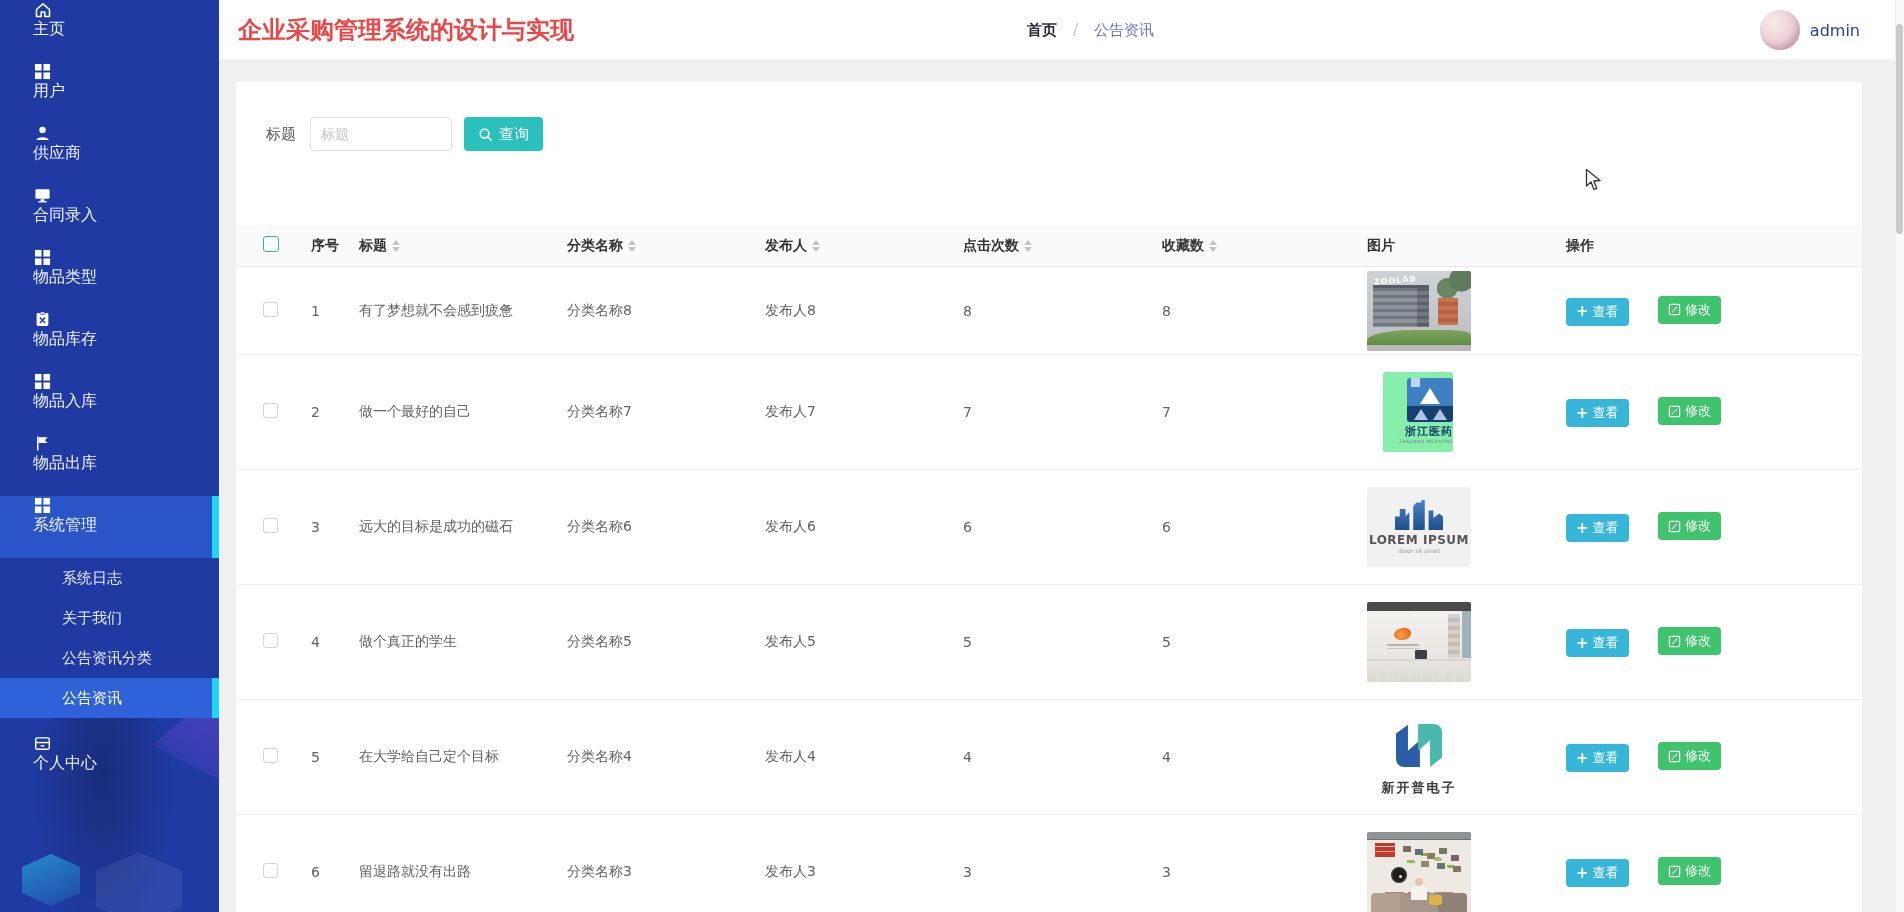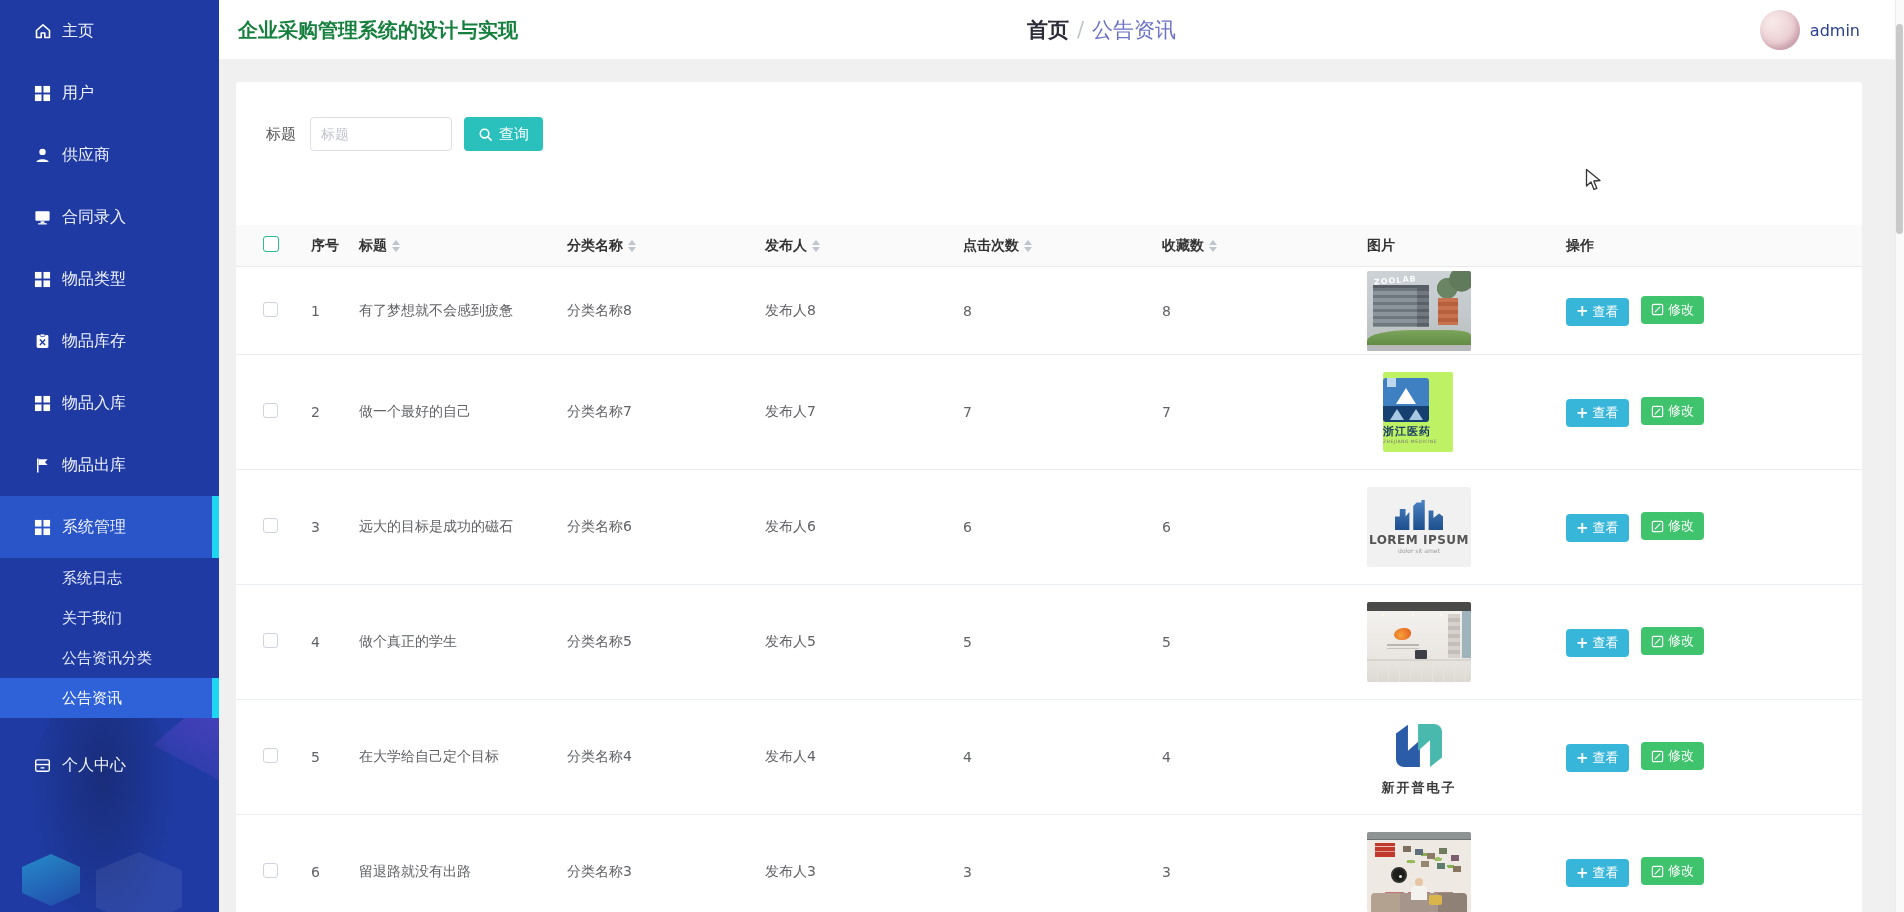--- a/index.html
+++ b/index.html
@@ -2,38 +2,38 @@
 <html><head>
 <meta charset="utf-8">
 <style>
   * { margin:0; padding:0; box-sizing:border-box; }
   html,body { width:1904px; height:912px; overflow:hidden; }
   body { font-family:"DejaVu Sans","Liberation Sans",sans-serif; background:#f0f0f0; }
   .app { position:relative; width:1904px; height:912px; overflow:hidden; }
 
   
   .sidebar { position:absolute; left:0; top:0; width:219px; height:912px; background:#1f3ba3; overflow:hidden; z-index:5; }
-  .side-item { position:relative; height:62px; display:flex; align-items:center; padding-left:33px; color:#eef1ff; font-size:16px; cursor:pointer; z-index:2; }
+  .side-item { position:relative; height:62px; display:flex; padding-left:33px; color:#eef1ff; font-size:16px; cursor:pointer; z-index:2;flex-direction:column; }
   .side-item .ic { width:19px; height:19px; margin-right:10px; display:inline-flex; align-items:center; justify-content:center; flex:0 0 19px; }
   .side-item.active-parent { background:#2a55c8; }
   .side-item.active-parent::after, .sub-item.active::after {
     content:""; position:absolute; right:0; top:0; bottom:0; width:7px; background:#1ed6f2; }
   .submenu { position:relative; z-index:2; }
   .sub-item { position:relative; height:40px; display:flex; align-items:center; padding-left:62px; color:#e6eaff; font-size:15px; cursor:pointer; }
   .sub-item.active { background:#2f62d9; color:#fff; }
   .decor { position:absolute; pointer-events:none; z-index:1; }
   .decor-silhouette { left:28px; bottom:-30px; width:150px; height:260px; background:radial-gradient(ellipse at 50% 35%, rgba(15,22,55,.38), rgba(15,22,55,0) 70%); border-radius:50% 50% 40% 40%; }
   .decor-tri-purple { right:0; top:688px; width:66px; height:92px; background:linear-gradient(210deg, rgba(118,72,214,.55), rgba(118,72,214,.05)); clip-path:polygon(100% 0, 100% 100%, 0 62%); }
   .decor-cube-cyan { left:22px; bottom:6px; width:58px; height:52px; background:linear-gradient(160deg, rgba(44,205,235,.55), rgba(44,205,235,.1)); clip-path:polygon(50% 0, 100% 25%, 100% 75%, 50% 100%, 0 75%, 0 25%); }
   .decor-cube-blue { left:96px; bottom:-14px; width:86px; height:74px; background:rgba(255,255,255,.07); clip-path:polygon(50% 0, 100% 25%, 100% 75%, 50% 100%, 0 75%, 0 25%); }
 
   
   .topbar { position:absolute; left:219px; top:0; right:0; height:60px; background:#fff; border-bottom:1px solid #f2f2f2; z-index:4; }
-  .page-title { position:absolute; left:19px; top:0; height:60px; line-height:60px; font-size:20px; font-weight:bold; color:#15803d; }
-  .breadcrumb { position:absolute; left:808px; top:0; height:60px; display:flex; align-items:center; font-size:21px; gap:8px; }
+  .page-title { position:absolute; left:19px; top:0; height:60px; line-height:60px; font-size:24px; font-weight:bold; color:#ef4444; }
+  .breadcrumb { position:absolute; left:808px; top:0; height:60px; display:flex; align-items:center; font-size:15px; gap:16px; }
   .bc-home { color:#2b2b3a; font-weight:bold; cursor:pointer; }
   .bc-sep { color:#c0c4cc; }
   .bc-current { color:#6b72c5; }
   .userbox { position:absolute; right:44px; top:0; height:60px; display:flex; align-items:center; gap:10px; cursor:pointer; }
   .avatar { width:40px; height:40px; border-radius:50%; background:radial-gradient(circle at 32% 30%, #f7ebe8, #ecd0d4 55%, #d9b0bc 85%, #c99fae); box-shadow:inset -3px -4px 6px rgba(160,110,130,.35); }
   .username { font-size:16px; color:#29418f; }
 
   
   .content { position:absolute; left:219px; top:60px; right:0; bottom:0; background:#f0f0f0;border-radius:32px; }
   .panel { position:absolute; left:17px; top:22px; width:1626px; bottom:-12px; background:#fff; border-radius:3px; }
@@ -54,36 +54,36 @@
   .cb { display:inline-block; width:16px; height:16px; border:1px solid #2bbd8f; border-radius:3px; background:#fff; cursor:pointer; }
   .cb.row-cb { width:15px; height:15px; border-color:#cfd3dc; }
   .hcell { display:flex; align-items:center; }
   .sort { display:inline-flex; flex-direction:column; gap:2px; margin-left:5px; cursor:pointer; }
   .sort i { display:block; width:0; height:0; }
   .sort .up { border-left:4px solid transparent; border-right:4px solid transparent; border-bottom:5px solid #c0c4cc; }
   .sort .dn { border-left:4px solid transparent; border-right:4px solid transparent; border-top:5px solid #c0c4cc; }
 
   .btn { height:28px; border:none; border-radius:4px; color:#fff; font-size:13px; display:inline-flex; align-items:center; gap:4px; padding:0 10px; cursor:pointer; font-family:inherit; }
   .btn-view { background:#38b6da; }
-  .btn-edit { background:#40c36d; margin-left:8px; }
+  .btn-edit { background:#40c36d; margin-left:25px; }
   .plus { font-size:15px; font-weight:bold; line-height:1; }
 
   
   .cell-img { display:flex; }
   .img { position:relative; height:80px; border-radius:2px; overflow:hidden; flex:0 0 auto; }
 
   .art-building { width:104px; background:linear-gradient(180deg,#ccd2d5 0,#c2c8cb 55%,#b8beb9 100%); }
   .zoolab { position:absolute; left:7px; top:5px; color:rgba(255,255,255,.92); font-size:8px; font-weight:bold; letter-spacing:1px; transform:rotate(-5deg); z-index:3; }
   .bld-trees { position:absolute; top:0; right:0; width:34px; height:28px; background:radial-gradient(circle at 72% 30%, #4f6b46 0 38%, transparent 40%), radial-gradient(circle at 30% 62%, #5a7850 0 34%, transparent 36%); opacity:.85; }
   .bld-gray { position:absolute; left:6px; top:14px; width:56px; height:42px; border-top:3px solid #565d64; background:repeating-linear-gradient(180deg,#6e767e 0 3px,#8b939b 3px 7px); box-shadow:inset -12px 0 0 rgba(0,0,0,.18); z-index:2; }
   .bld-orange { position:absolute; right:13px; top:27px; width:20px; height:27px; background:repeating-linear-gradient(180deg,#c97250 0 4px,#b8603e 4px 8px); }
   .bld-lawn { position:absolute; bottom:6px; left:0; right:0; height:15px; background:linear-gradient(180deg,#7ca45b,#628b44); border-radius:45% 20% 0 0 / 70% 35% 0 0; z-index:2; }
   .bld-road { position:absolute; bottom:0; height:7px; left:0; right:0; background:#b6b8ba; }
 
-  .art-zjm { width:70px; background:#bef264; display:flex; flex-direction:column; align-items:flex-start; }
+  .art-zjm { width:70px; background:#86efac; display:flex; flex-direction:column; align-items:flex-end; }
   .zjm-mark { width:46px; height:44px; margin-top:6px; border-radius:3px; overflow:hidden; position:relative; }
   .zjm-top { height:28px; background:#3f80c2; position:relative; }
   .zjm-top::before { content:""; position:absolute; left:4px; top:0; width:9px; height:9px; background:#bdd7ee; }
   .zjm-top::after { content:""; position:absolute; left:50%; bottom:2px; transform:translateX(-50%); width:0; height:0; border-left:10px solid transparent; border-right:10px solid transparent; border-bottom:16px solid #fff; }
   .zjm-bot { height:16px; background:#16406f; display:flex; justify-content:center; align-items:flex-end; gap:5px; }
   .zjm-bot i { display:block; width:0; height:0; border-left:7px solid transparent; border-right:7px solid transparent; border-bottom:11px solid #a8c8e4; margin-bottom:2px; }
   .zjm-name { font-size:11px; font-weight:bold; color:#173a66; letter-spacing:1px; margin-top:2px; white-space:nowrap; }
   .zjm-sub { font-size:4.5px; color:#777; letter-spacing:.5px; white-space:nowrap; }
 
   .art-lorem { width:104px; background:#f1f1f1; text-align:center; }

